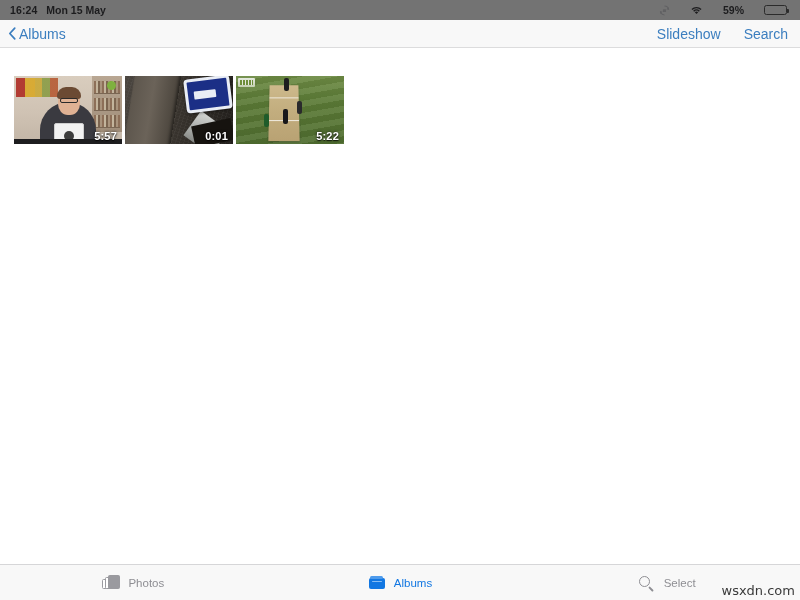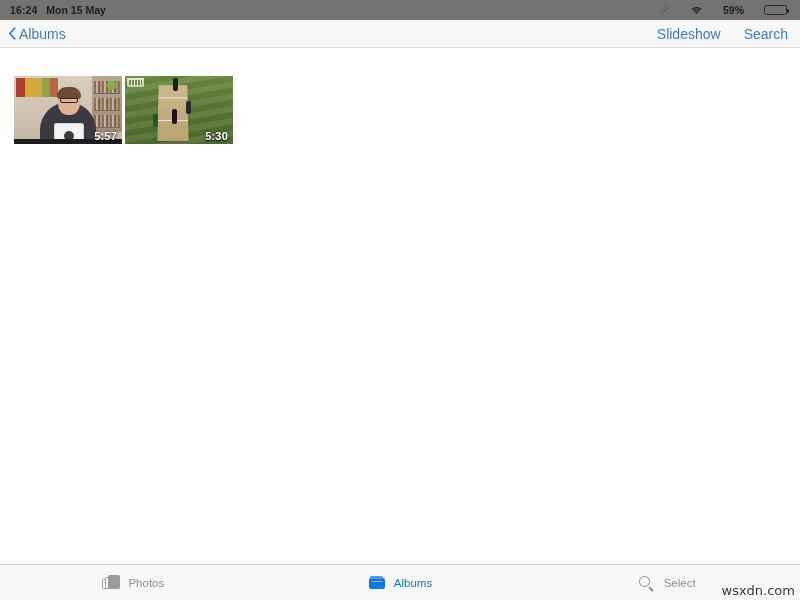--- a/index.html
+++ b/index.html
@@ -500,35 +500,45 @@
         <div class="person-body"></div>
         <div class="person-head"></div>
         <div class="person-hair"></div>
         <div class="glasses"></div>
         <div class="tablet"></div>
         <div class="deskline"></div>
       </div>
       <span class="duration">5:57</span>
     </div>
 
+    <div class="thumb">
+      <div class="sc-road">
+        <div class="asphalt"></div>
+        <div class="kerb"></div>
+        <div class="slab"></div>
+        <div class="sign"></div>
+        <div class="dark"></div>
+      </div>
+      <span class="duration">0:01</span>
+    </div>
 
     <div class="thumb">
       <div class="sc-cricket">
         <div class="turf"></div>
         <div class="pitch">
           <div class="crease c1"></div>
           <div class="crease c2"></div>
         </div>
         <div class="player p-bowler"></div>
         <div class="player p-batsman"></div>
         <div class="player p-umpire"></div>
         <div class="player p-field"></div>
         <div class="logo"></div>
       </div>
-      <span class="duration">5:30</span>
+      <span class="duration">5:22</span>
     </div>
 
   </div>
 
   <div class="tab-bar">
 
     <div class="tab-item">
       <span class="tab-ico ico-photos">
         <span class="c c1"></span>
           <span class="c c2"></span>

